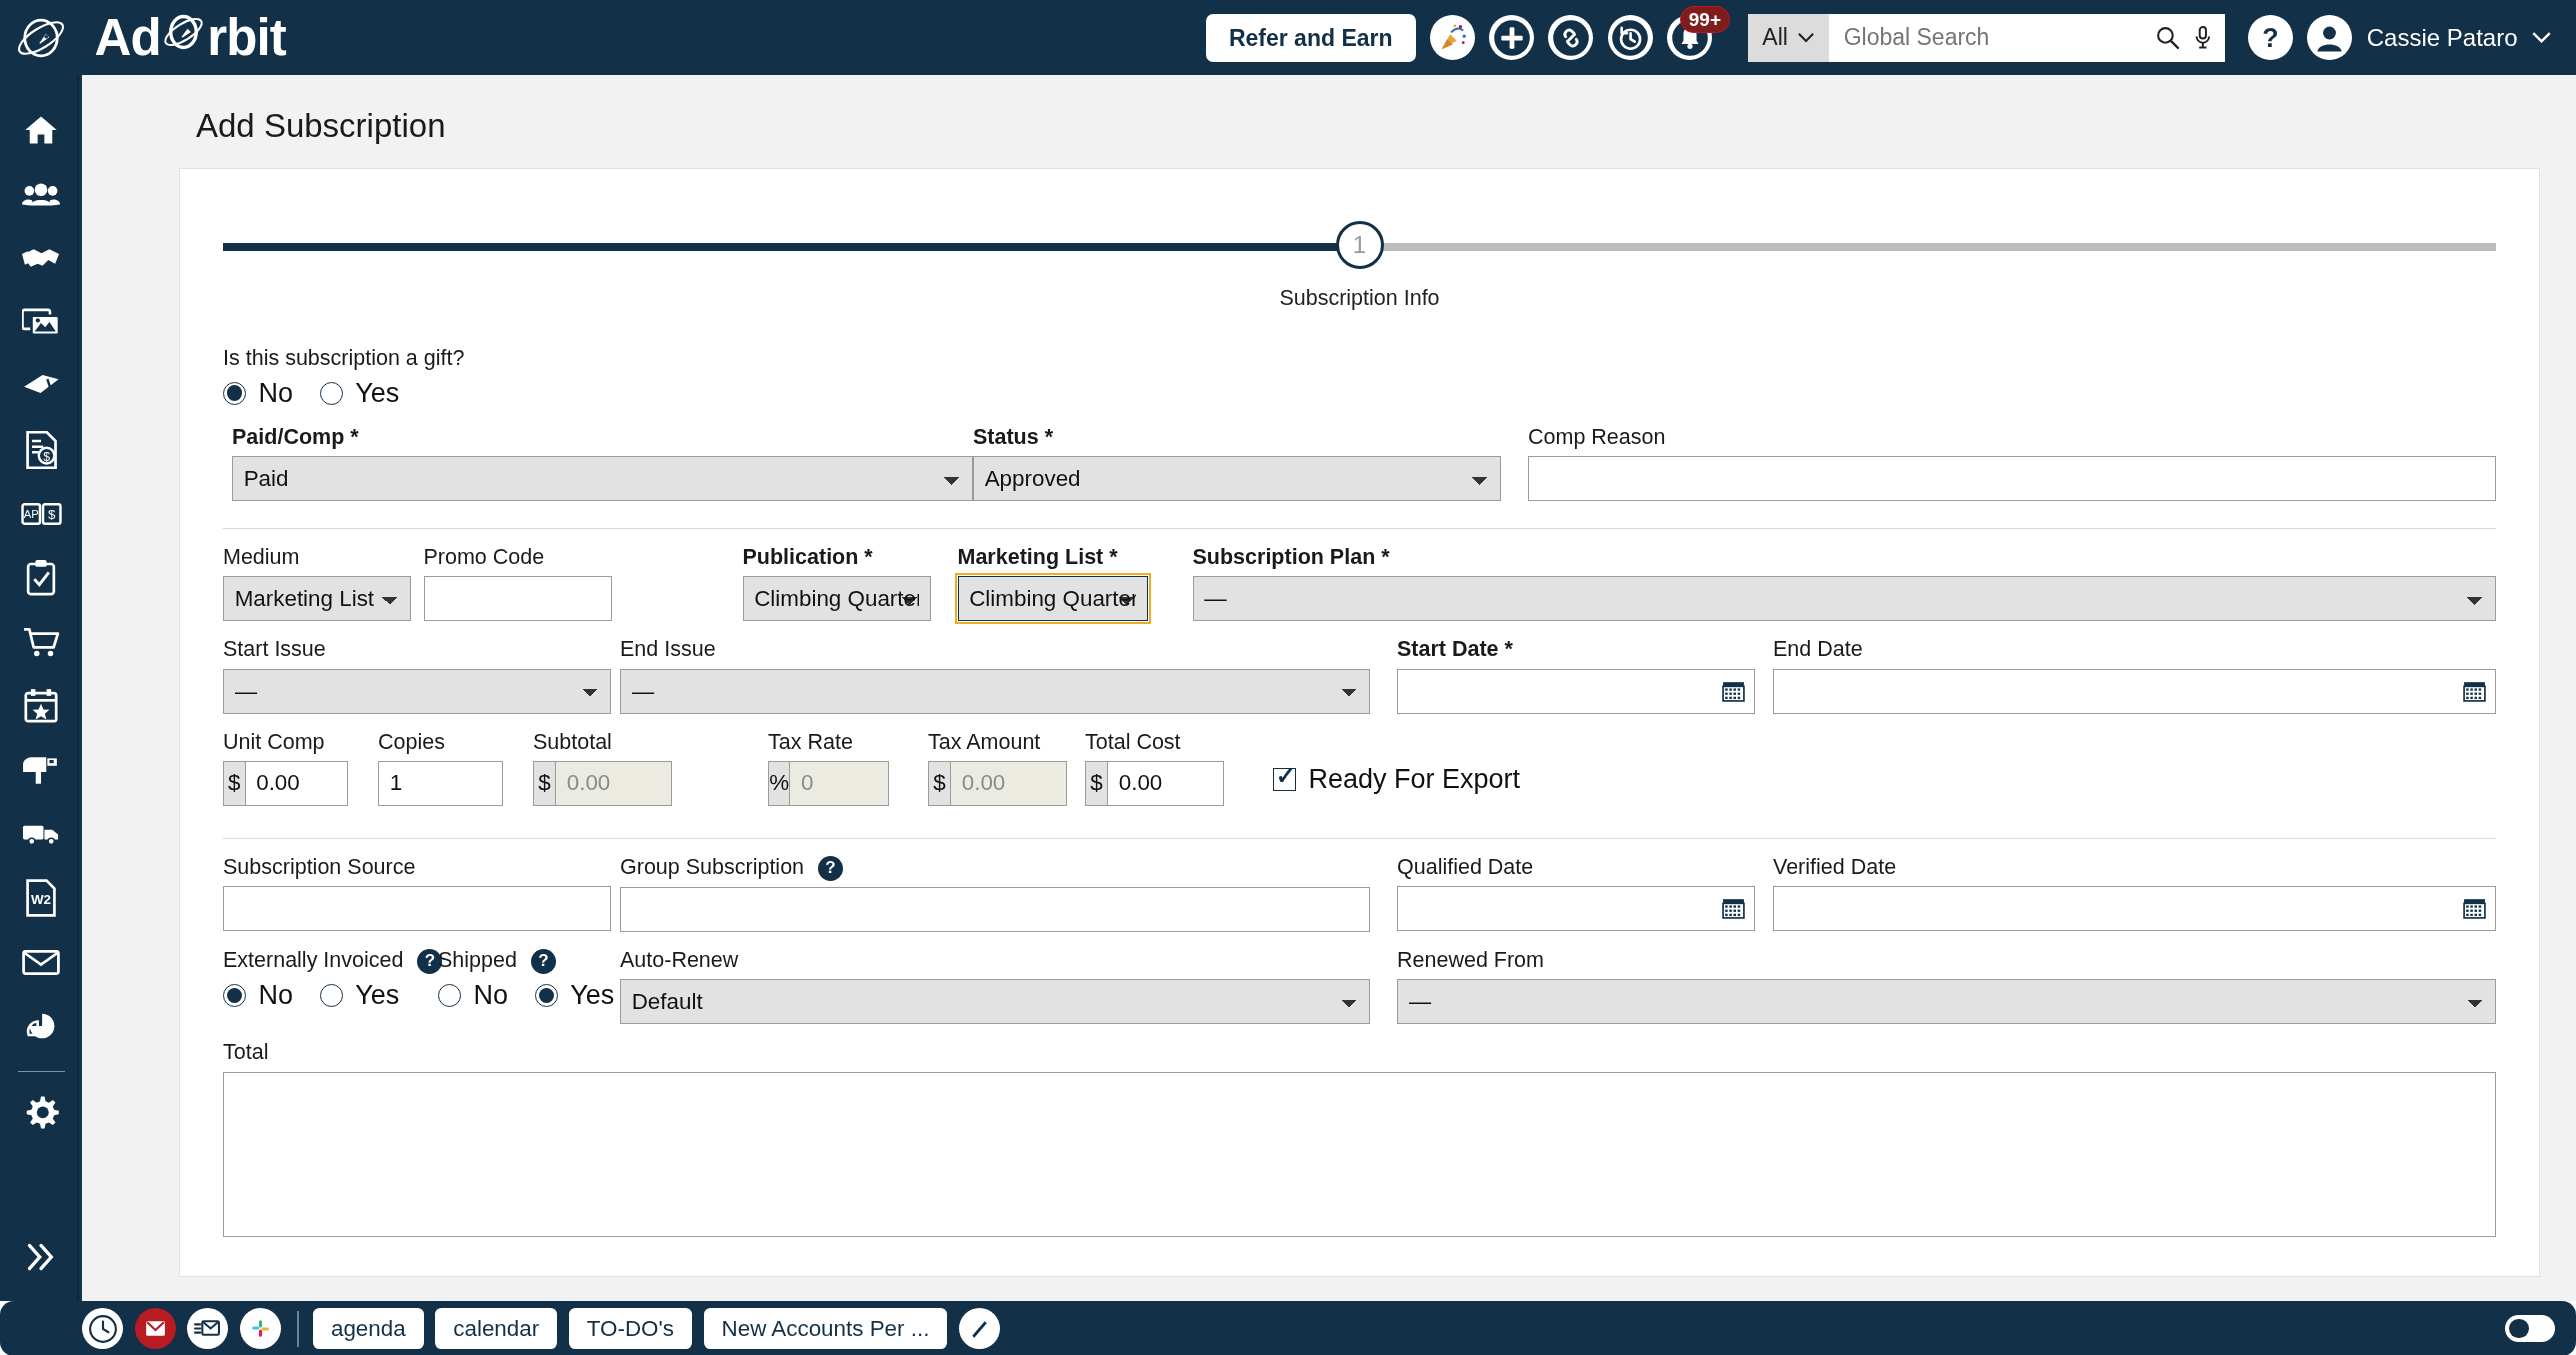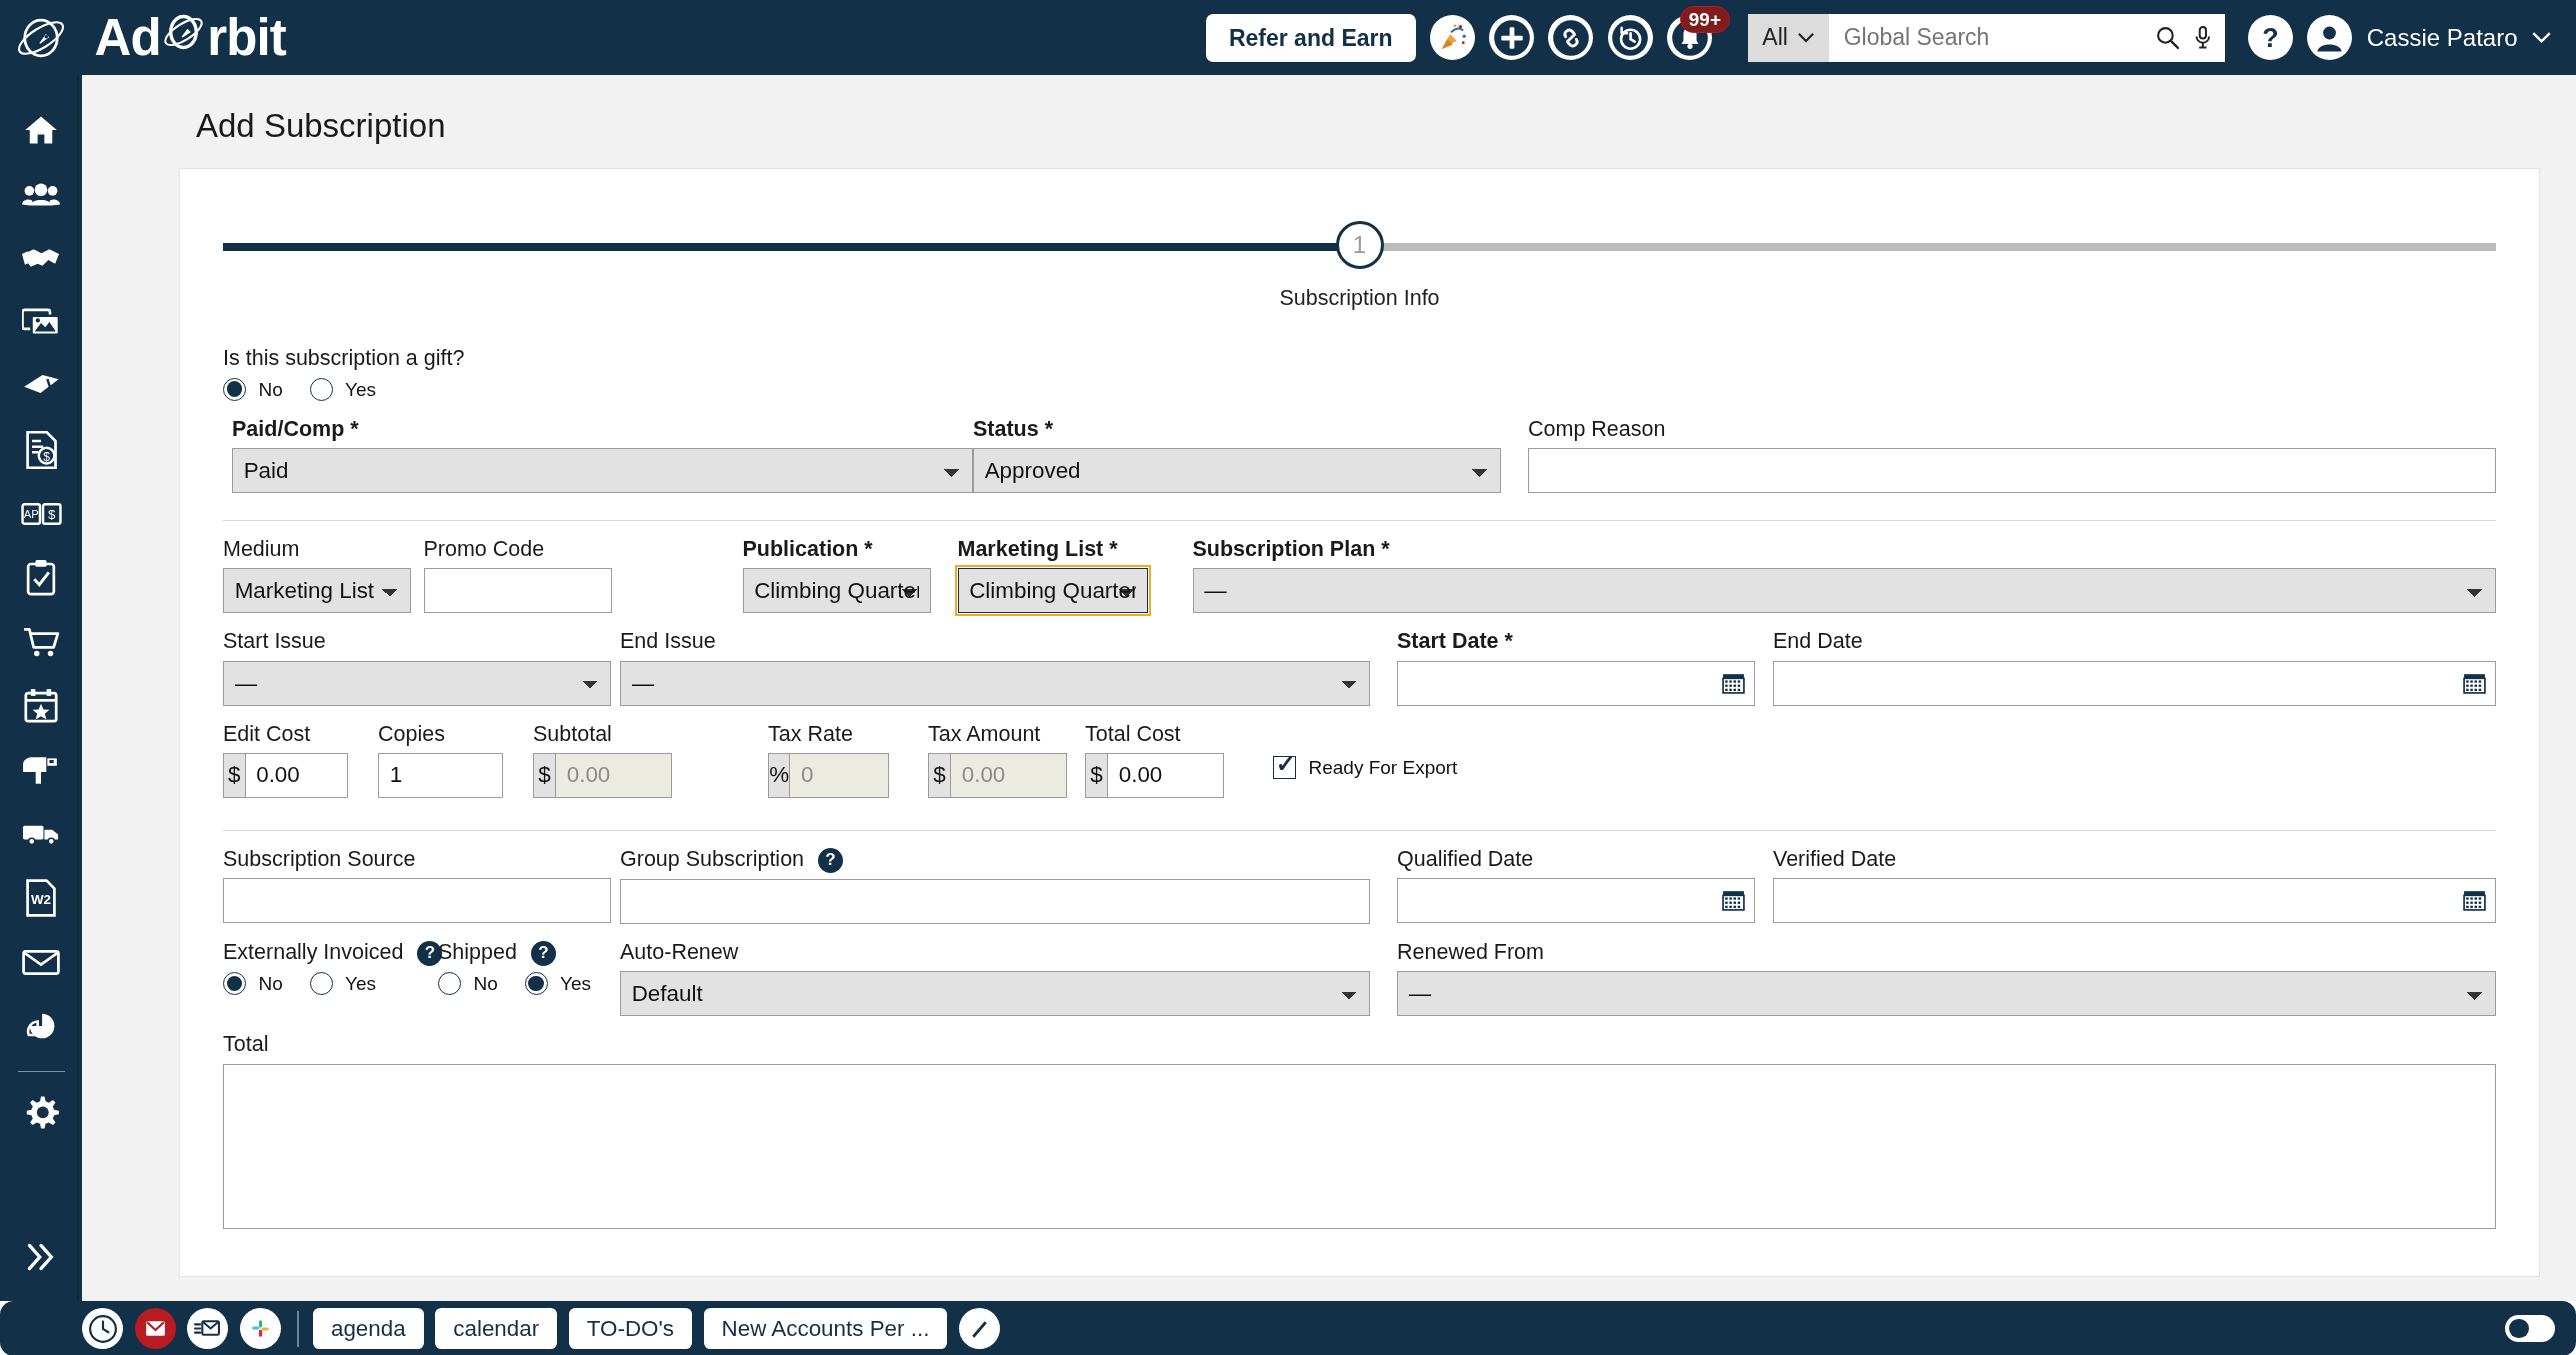--- a/index.html
+++ b/index.html
@@ -112,21 +112,21 @@
     background:#e2e2e2; -webkit-appearance:none; appearance:none;
     background-image:linear-gradient(45deg,transparent 50%,#333 50%),
                      linear-gradient(135deg,#333 50%,transparent 50%);
     background-position:calc(100% - 19.7px) 19.7px, calc(100% - 11.6px) 19.7px;
     background-size:8px 8px, 8px 8px; background-repeat:no-repeat;
     cursor:pointer;
   }
   .inp{ background:#fff; }
   .inp.readonly{ background:#ebebe2; color:#8b8b8b; }
   .focusring{ outline:2.7px solid #f0ad20; outline-offset:1.8px; border-color:#123047; border-width:1.8px;}
-  .radio-row{ display:flex; align-items:flex-end; gap:12.5px; font-size:19px; color:#111; }
+  .radio-row{ display:flex; align-items:center; gap:12.5px; font-size:27px; color:#111; }
   .radio{
     width:23px;height:23px;border-radius:50%;border:1.8px solid #123047;background:#fff;
     display:inline-block; position:relative; cursor:pointer; flex:0 0 23px;
   }
   .radio.on::after{
     content:""; position:absolute; inset:2.7px; border-radius:50%; background:#123047;
   }
   .cbox{
     width:23px;height:23px;border:1.8px solid #123047;background:#fff;display:inline-block;
     position:relative; cursor:pointer; flex:0 0 23px;
@@ -592,21 +592,21 @@
                         <rect x="16" y="18" width="2.4" height="2.2"></rect>
                     </g>
                   </svg>
                 </span>
               </div>
             </div>
           </div>
 
           <div class="row">
             <div class="f" style="width:125px">
-              <label class="lbl">Edit Cost</label>
+              <label class="lbl">Unit Comp</label>
               <div class="prefix-wrap">
                 <span class="prefix">$</span>
                 <input class="inp" value="0.00" style="">
               </div>
             </div>
             <div class="f" style="width:125px; margin-left:30px">
               <label class="lbl">Copies</label>
               <input class="inp" value="1" style="">
             </div>
             <div class="f" style="width:139px; margin-left:30px">

